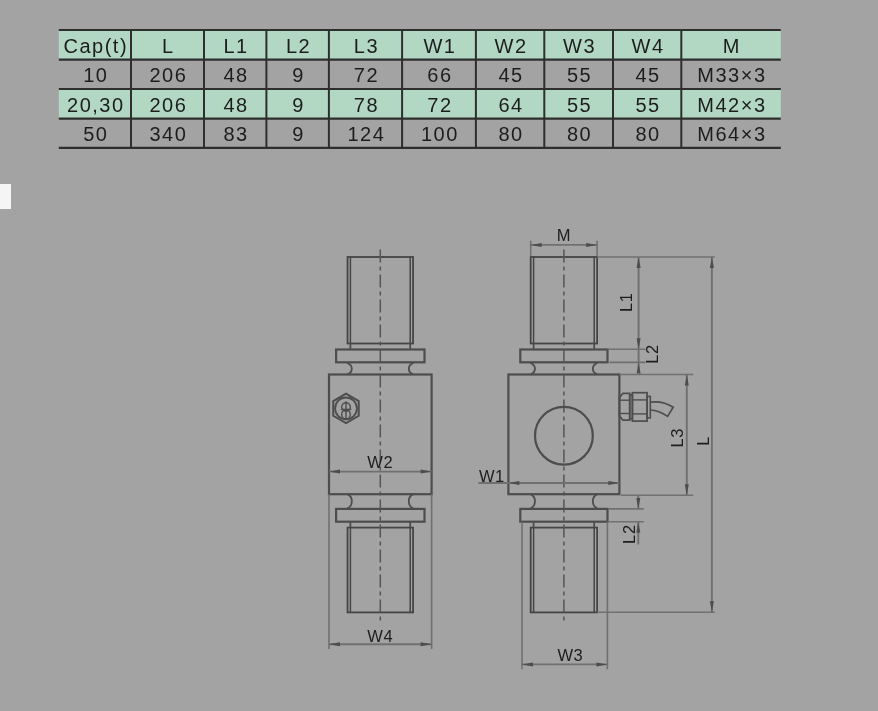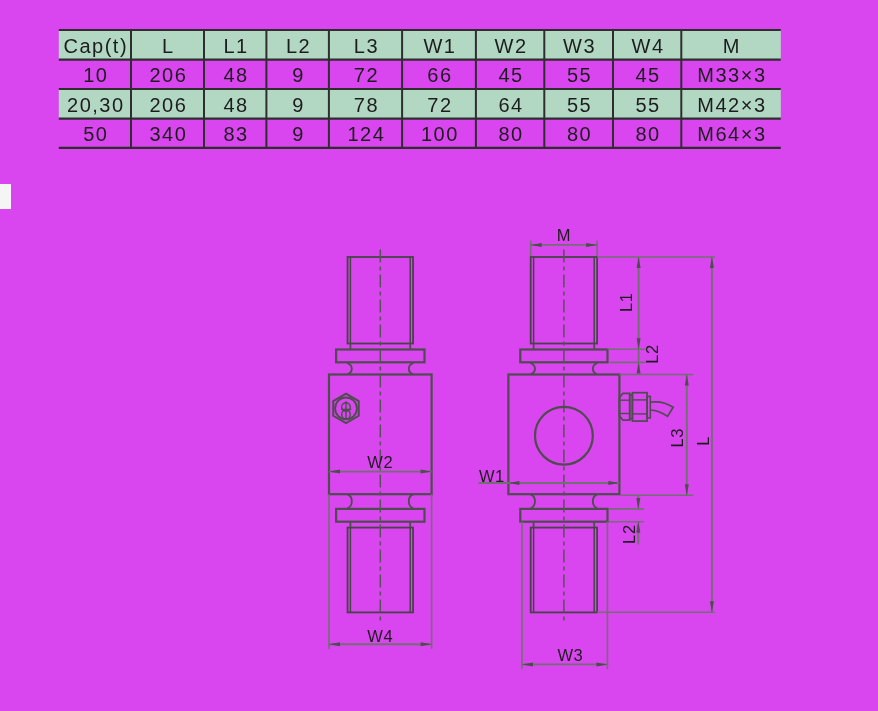--- a/index.html
+++ b/index.html
@@ -1,14 +1,14 @@
 <!DOCTYPE html>
 <html><head><meta charset="utf-8"><style>
 html,body{margin:0;padding:0;background:#ffffff}
-#stage{position:relative;width:878px;height:711px;overflow:hidden;background:#d946ef}
+#stage{position:relative;width:878px;height:711px;overflow:hidden;background:#a3a3a3}
 svg{position:absolute;left:0;top:0;filter:blur(0.38px)}
 text{font-family:"Liberation Sans",sans-serif}
 </style></head><body>
 <div id="stage">
 <svg width="878" height="711" viewBox="0 0 878 711">
 <rect x="0" y="184" width="11" height="25" fill="#f5f5f5"></rect>
 <rect x="58.8" y="30.0" width="722.0" height="29.700000000000003" fill="#b2d8c4"></rect>
 <rect x="58.8" y="89.0" width="722.0" height="29.599999999999994" fill="#b2d8c4"></rect>
 <line x1="58.8" y1="30.0" x2="780.8" y2="30.0" stroke="#2e2e2e" stroke-width="2.2"></line>
 <line x1="58.8" y1="59.7" x2="780.8" y2="59.7" stroke="#2e2e2e" stroke-width="2.2"></line>

